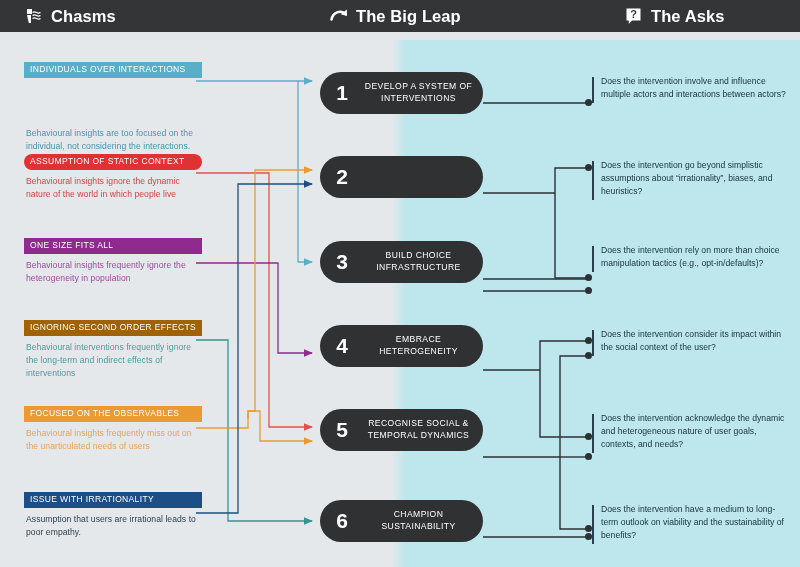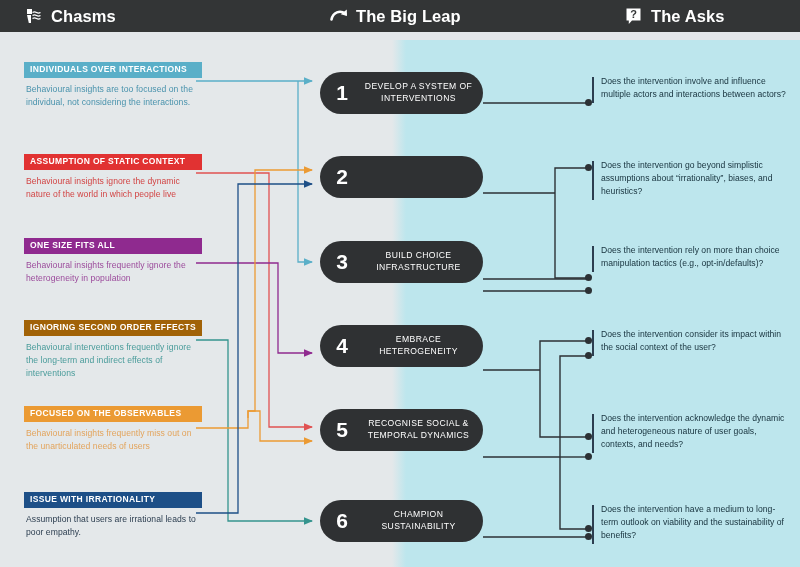--- a/index.html
+++ b/index.html
@@ -26,21 +26,21 @@
   .hgroup.g1 { left:24px; }
   .hgroup.g2 { left:329px; }
   .hgroup.g3 { left:624px; }
   .hlabel { color:#ffffff; font-size:16.5px; font-weight:bold; letter-spacing:.1px; }
   .hicon { width:20px; height:20px; position:relative; display:block; }
 
   
   .chasm { position:absolute; left:24px; width:178px; }
   .chasm .tag {
     display:block; padding:3px 6px 4px 6px; color:#fff;
-    font-size:8.5px; font-weight:bold; letter-spacing:.35px; line-height:1.1;
+    font-size:8.5px; font-weight:normal; letter-spacing:.35px; line-height:1.1;
   }
   .chasm .body {
     padding:5px 2px 0 2px; font-size:8.6px; line-height:1.47; letter-spacing:.05px;
   }
 
   
   .step {
     position:absolute; left:320px; width:163px; height:42px;
     background:#2f3133; border-radius:21px;
     display:flex; align-items:center; color:#fff;
@@ -181,25 +181,25 @@
   <div class="dot" style="left:585px; top:287px;"></div>
   <div class="dot" style="left:585px; top:337px;"></div>
   <div class="dot" style="left:585px; top:352px;"></div>
   <div class="dot" style="left:585px; top:433px;"></div>
   <div class="dot" style="left:585px; top:453px;"></div>
   <div class="dot" style="left:585px; top:525px;"></div>
   <div class="dot" style="left:585px; top:533px;"></div>
 
   <div class="chasm" style="top:62px;">
     <span class="tag" style="background:#5aafc8;">INDIVIDUALS OVER INTERACTIONS</span>
-    <div class="body" style="color:#4a93ad;">Behavioural insights are too focused on the individual, not considering the interactions.</div>
+    <div class="body" style="color:#4a93ad;margin-top:44px;">Behavioural insights are too focused on the individual, not considering the interactions.</div>
   </div>
 
   <div class="chasm" style="top:154px;">
-    <span class="tag" style="background:#e13232;">ASSUMPTION OF STATIC CONTEXT</span>
+    <span class="tag" style="background:#e13232;border-radius:8px;">ASSUMPTION OF STATIC CONTEXT</span>
     <div class="body" style="color:#d24444;">Behavioural insights ignore the dynamic nature of the world in which people live</div>
   </div>
 
   <div class="chasm" style="top:238px;">
     <span class="tag" style="background:#8f2a8f;">ONE SIZE FITS ALL</span>
     <div class="body" style="color:#9b4a9b;">Behavioural insights frequently ignore the heterogeneity in population</div>
   </div>
 
   <div class="chasm" style="top:320px;">
     <span class="tag" style="background:#a16207;">IGNORING SECOND ORDER EFFECTS</span>

